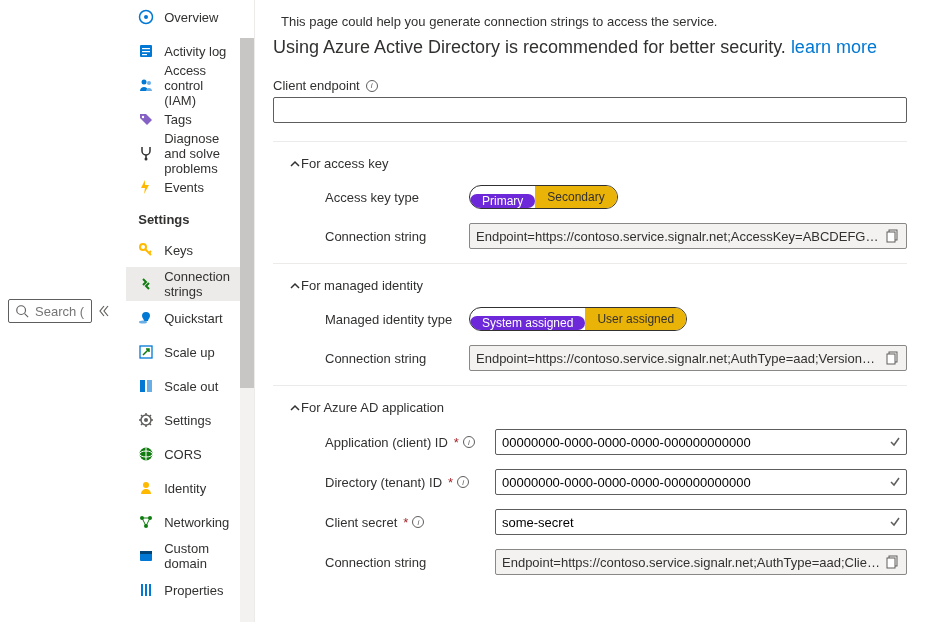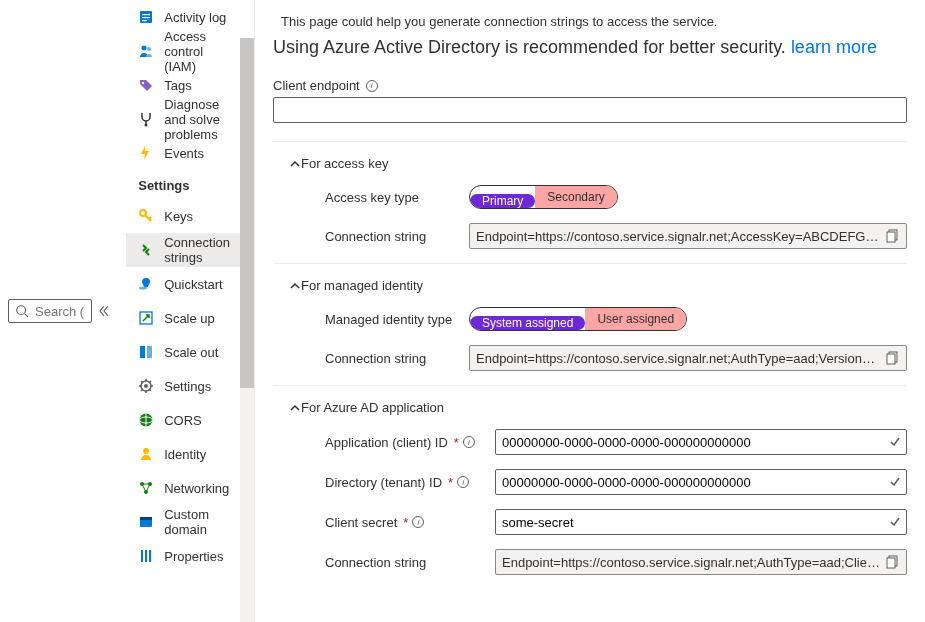--- a/index.html
+++ b/index.html
@@ -178,21 +178,21 @@
     border-radius: 14px;
     overflow: hidden;
     height: 24px;
   }
   .pill {
     padding: 0 12px;
     font-size: 12px;
     display: flex;
     align-items: center;
     cursor: pointer;
-    background: #fca5a5;
+    background: #eab308;
     color: #323130;
   }
   .pill.active {
     background: #6d28d9;
     color: #fff;
     border-radius: 12px;
     margin-top: 8px;
   }
   .readonly-box {
     flex: 1;
@@ -255,20 +255,29 @@
       <input type="text" placeholder="Search (Ctrl+/)" style="">
     </div>
     <div class="collapse-btn">
       <svg width="12" height="12" viewBox="0 0 12 12">
           <path d="M6 1 L2 6 L6 11 M10 1 L6 6 L10 11" fill="none" stroke="#605e5c" stroke-width="1.2"></path>
         </svg>
     </div>
   </div>
 
   <ul class="nav-list">
+    <li class="nav-item">
+      <span class="icon">
+          <svg width="16" height="16" viewBox="0 0 16 16">
+            <circle cx="8" cy="8" r="6.5" fill="none" stroke="#0078d4" stroke-width="1.5"></circle>
+            <circle cx="8" cy="8" r="2" fill="#0078d4"></circle>
+          </svg>
+        </span>
+      <span>Overview</span>
+    </li>
     <li class="nav-item">
       <span class="icon">
           <svg width="16" height="16" viewBox="0 0 16 16">
             <rect x="2" y="2" width="12" height="12" rx="1" fill="#0078d4"></rect>
             <rect x="4" y="5" width="8" height="1.2" fill="#fff"></rect>
             <rect x="4" y="8" width="8" height="1.2" fill="#fff"></rect>
             <rect x="4" y="11" width="5" height="1.2" fill="#fff"></rect>
           </svg>
         </span>
       <span>Activity log</span>

